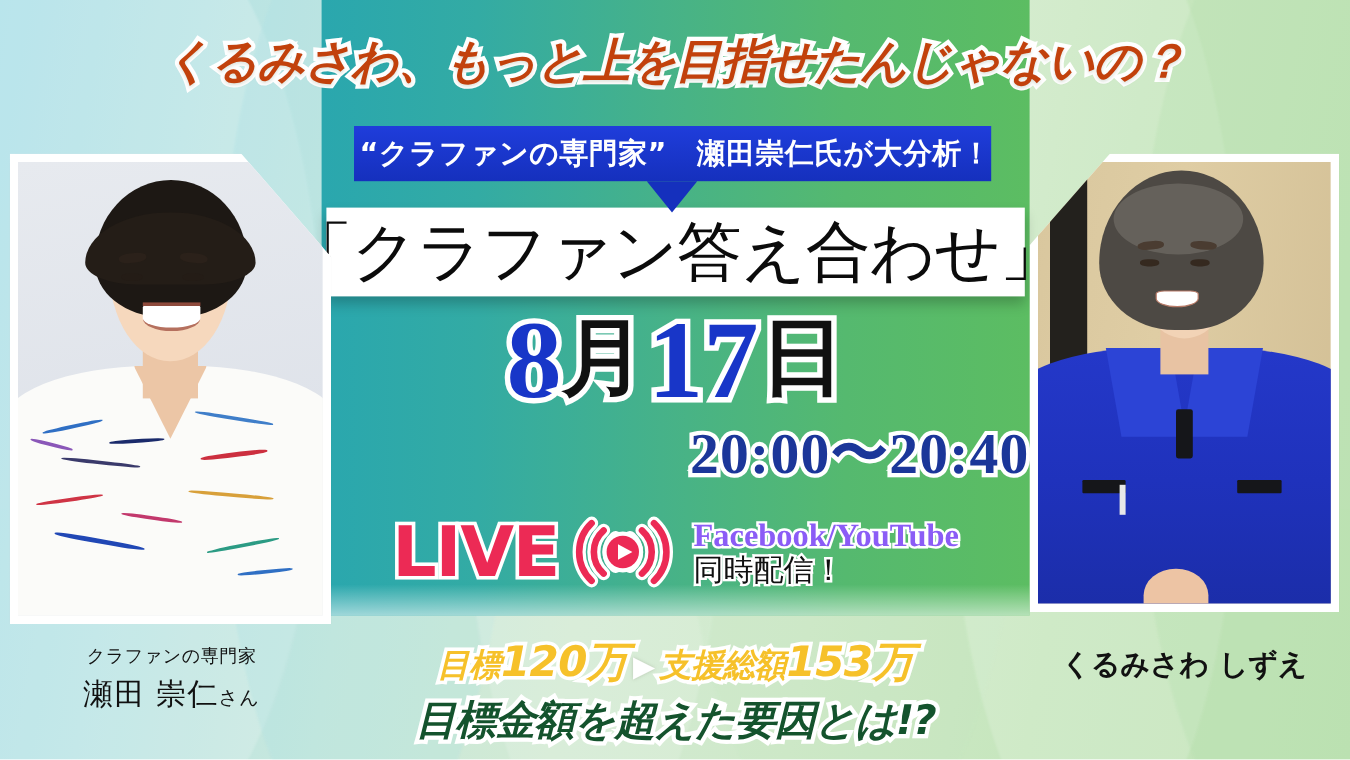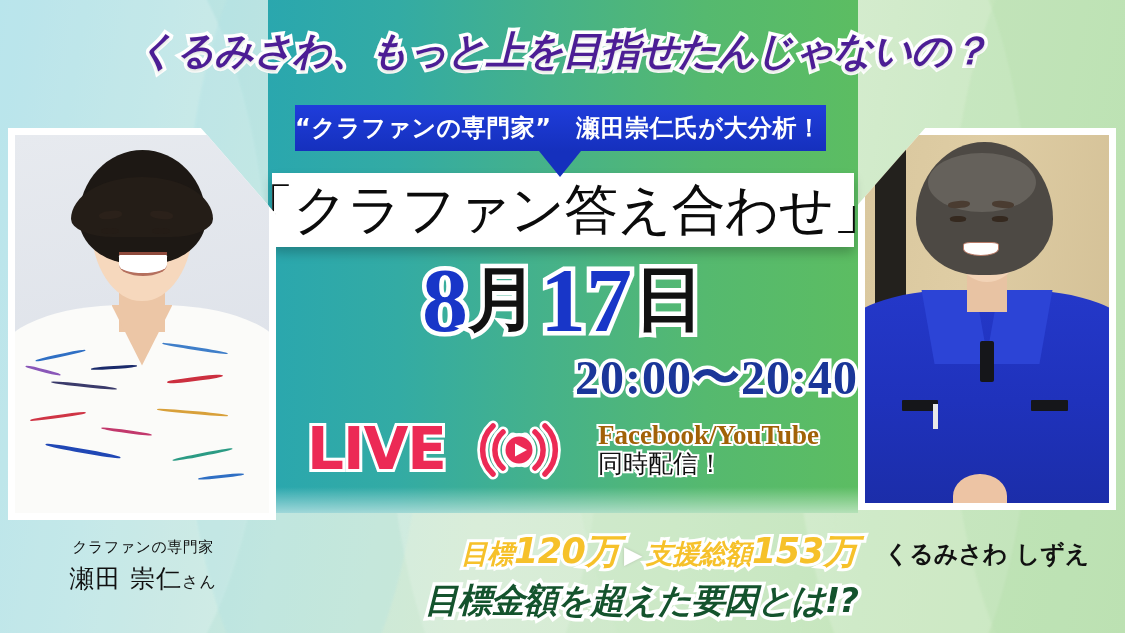--- a/index.html
+++ b/index.html
@@ -37,35 +37,35 @@
     content:"";position:absolute;left:0;right:0;bottom:0;height:26px;
     background:linear-gradient(180deg,rgba(255,255,255,0) 0%,rgba(255,255,255,.55) 100%);
   }
 
   
   .headline{
     position:absolute;left:0;right:0;top:24px;text-align:center;
     font-family:"DejaVu Sans","Liberation Sans",sans-serif;
     font-size:39px;font-weight:700;font-style:italic;
     letter-spacing:-1px;
-    color:#4c1d95;
+    color:#c2410c;
     -webkit-text-stroke:7px #ffffff;
     paint-order:stroke fill;
     text-shadow:0 2px 3px rgba(120,140,110,.25);
     white-space:nowrap;
     z-index:6;
   }
 
   
   .ribbon{
     position:absolute;left:295px;top:105px;width:531px;height:46px;
     background:#1a35c8;
     background:linear-gradient(180deg,#1f3ddb 0%,#1530bd 100%);
     z-index:7;
-    display:flex;align-items:center;justify-content:flex-start;
+    display:flex;align-items:center;justify-content:flex-end;
   }
   .ribbon-text{
     color:#ffffff;font-size:24px;font-weight:700;letter-spacing:.5px;
     font-family:"DejaVu Sans","Liberation Sans",sans-serif;white-space:nowrap;
   }
   .ribbon-tail{
     position:absolute;left:539px;top:151px;width:0;height:0;
     border-left:21px solid transparent;border-right:21px solid transparent;
     border-top:26px solid #1530bd;
     z-index:7;
@@ -107,32 +107,32 @@
   }
   .time-text{
     font-family:"Liberation Serif","DejaVu Serif",serif;
     font-size:48px;font-weight:700;color:#1b3699;letter-spacing:1px;
     -webkit-text-stroke:7px #ffffff;paint-order:stroke fill;white-space:nowrap;
   }
 
   
   .live-row{
     position:absolute;left:268px;top:420px;width:590px;height:80px;
-    display:flex;justify-content:center;gap:24px;z-index:6;
+    display:flex;align-items:center;justify-content:center;gap:4px;z-index:6;
   }
   .live-word{
     font-family:"DejaVu Sans","Liberation Sans",sans-serif;
     font-size:58px;font-weight:900;color:#ec2a55;letter-spacing:-1px;
     -webkit-text-stroke:6px #ffffff;paint-order:stroke fill;line-height:1;
   }
   .bcast{width:98px;height:60px;flex:0 0 auto;}
   .svc{margin-left:6px;line-height:1.12;}
   .svc .l1{
     font-family:"Liberation Serif","DejaVu Serif",serif;
-    font-size:27px;font-weight:700;color:#a16207;white-space:nowrap;
+    font-size:27px;font-weight:700;color:#8b5cf6;white-space:nowrap;
     -webkit-text-stroke:4px #ffffff;paint-order:stroke fill;
   }
   .svc .l2{
     font-family:"DejaVu Sans","Liberation Sans",sans-serif;
     font-size:25px;font-weight:400;color:#101010;white-space:nowrap;
     -webkit-text-stroke:4px #ffffff;paint-order:stroke fill;
   }
 
   
   .photo{
@@ -226,21 +226,21 @@
   .cap-right{
     position:absolute;left:862px;top:536px;width:250px;text-align:center;z-index:6;
     font-family:"DejaVu Sans","Liberation Sans",sans-serif;color:#111;
   }
   .cap-right .l1{font-size:12px;letter-spacing:0px;}
   .cap-right .l2{font-size:13px;letter-spacing:0px;margin-top:1px;}
   .cap-right .l3{font-size:24px;font-weight:700;margin-top:2px;letter-spacing:0px;}
 
   
   .bottom-block{
-    position:absolute;left:268px;top:528px;width:590px;text-align:right;z-index:6;
+    position:absolute;left:268px;top:528px;width:590px;text-align:center;z-index:6;
     font-family:"DejaVu Sans","Liberation Sans",sans-serif;
   }
   .bl-1{
     font-size:27px;font-weight:700;font-style:italic;color:#f6c12a;
     -webkit-text-stroke:6px #ffffff;paint-order:stroke fill;white-space:nowrap;
     letter-spacing:-.5px;
   }
   .bl-1 .big{font-size:35px;}
   .bl-1 .tri{color:#ffffff;font-size:24px;-webkit-text-stroke:0;margin:0 4px;
     text-shadow:0 0 3px rgba(160,170,150,.6);}

